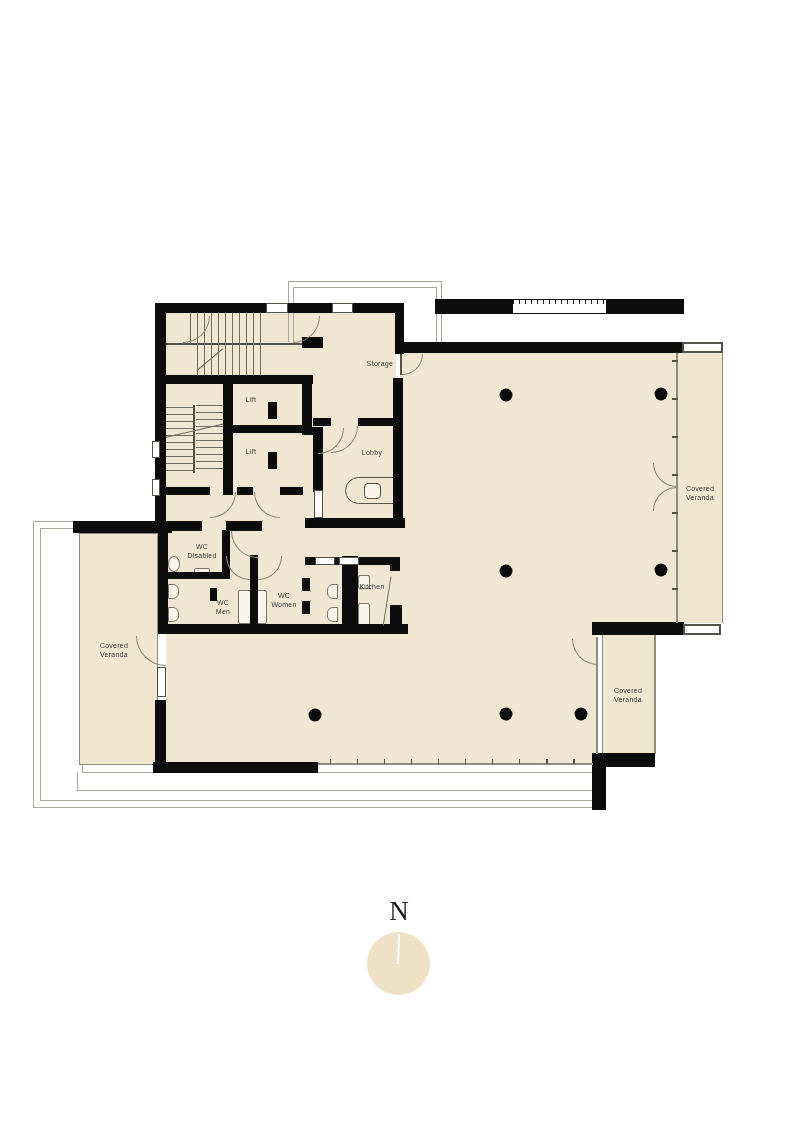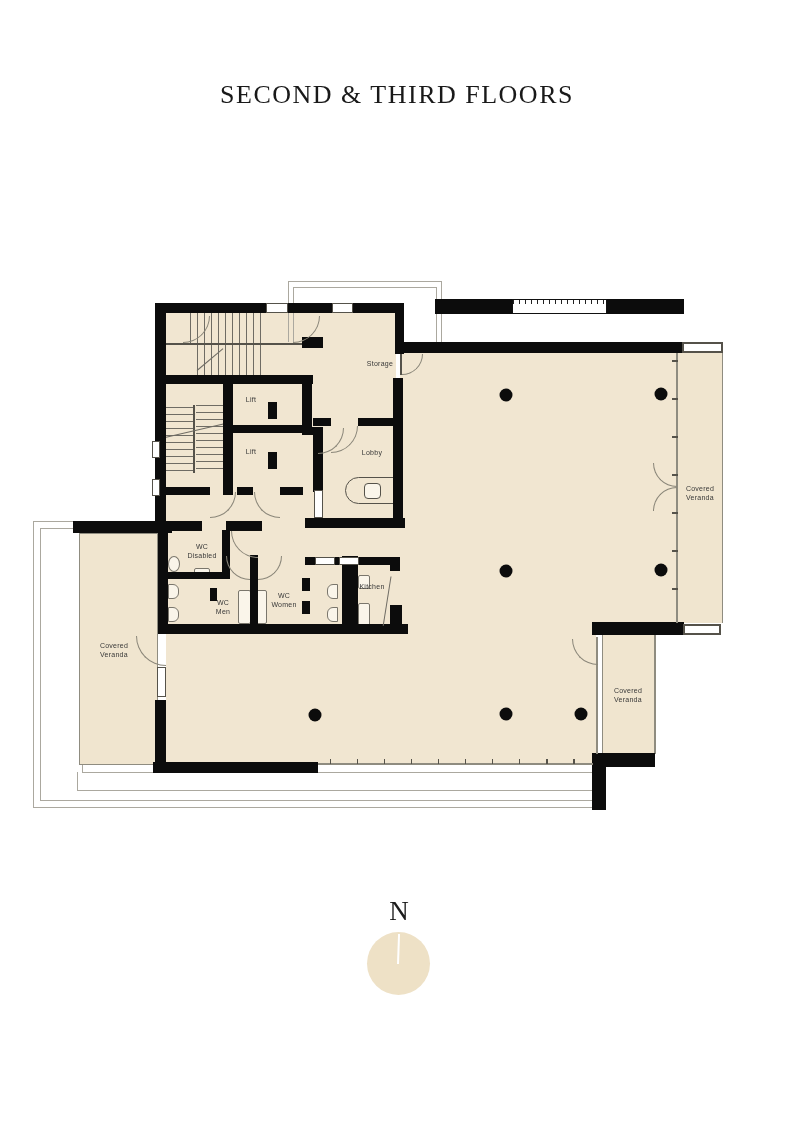--- a/index.html
+++ b/index.html
@@ -45,21 +45,20 @@
              font-family:"Liberation Serif",serif;font-size:27px;color:#1c1c1c;}
   .compass-circle{position:absolute;left:367px;top:932px;width:63px;height:63px;border-radius:50%;background:#eee1c6;}
   .needle{position:absolute;left:30px;top:2px;width:2px;height:30px;background:#ffffff;
           transform-origin:bottom center;transform:rotate(2deg);}
 </style>
 </head>
 <body>
 
 <div class="page">
 
-  <div class="title">SECOND &amp; THIRD FLOORS</div>
 
   <div class="cream" style="left:166px;top:313px;width:230px;height:210px;"></div>
   <div class="cream" style="left:400px;top:353px;width:277px;height:278px;"></div>
   <div class="cream" style="left:166px;top:631px;width:430px;height:132px;"></div>
   <div class="cream" style="left:166px;top:521px;width:242px;height:110px;"></div>
   <div class="veranda" style="left:79px;top:533px;width:79px;height:232px;"></div>
   <div class="veranda" style="left:677px;top:353px;width:46px;height:270px;border-top:none;border-bottom:none;"></div>
   <div class="veranda" style="left:602px;top:635px;width:53px;height:119px;border-top:none;border-bottom:none;"></div>
 
   <div class="out" style="left:288px;top:281px;width:154px;height:61px;border-bottom:none;"></div>

